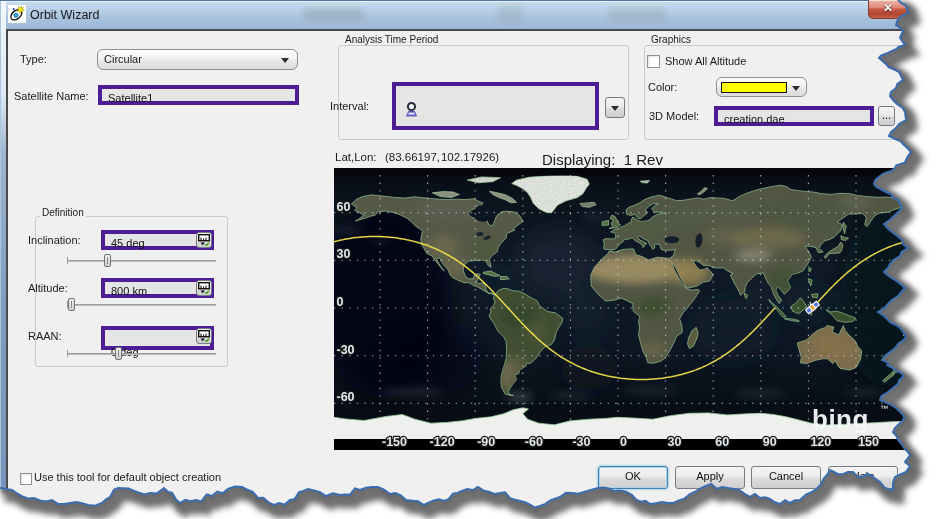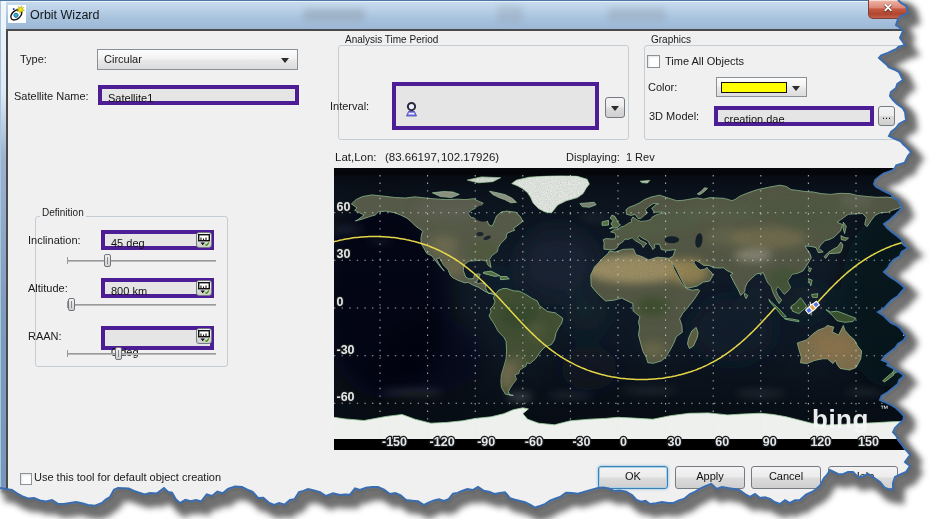--- a/index.html
+++ b/index.html
@@ -18,21 +18,21 @@
  text-shadow:0 1px 1px #4d1a10, 0 0 1px #333}
 #frameline{left:6px;top:29px;width:930px;height:2px;background:#4a4a4a}
 #framev{left:6px;top:29px;width:2px;height:462px;background:#4a4a4a}
 #lb1{left:0;top:1px;width:1px;height:518px;background:#a9c6e1}
 #lb2{left:1px;top:1px;width:5px;height:518px;background:linear-gradient(180deg,#f3f8fc 0%,#dde9f4 18%,#9db4cf 30%,#7e9cc0 60%,#7695ba 100%)}
 #content{left:8px;top:31px;width:928px;height:488px;background:#f0f0f0}
 .lbl{font-size:11px;color:#1a1a1a;white-space:nowrap}
 .rlbl{text-align:left}
 .tf{background:#e5e5e5;border:4px solid #4c1d95;font-size:11px;color:#111}
 .combo{background:linear-gradient(180deg,#fdfdfd,#f2f2f2 45%,#e8e8e8 55%,#dcdcdc);
- border:1px solid #8a9097;border-radius:0}
+ border:1px solid #8a9097;border-radius:6px}
 .arrow{width:0;height:0;border-left:4px solid transparent;border-right:4px solid transparent;
  border-top:5px solid #2c2c2c}
 .gbox{border:1px solid #c5cdd4;border-radius:3px}
 .gcap{font-size:10px;color:#1a1a1a;background:#f0f0f0;padding:0 2px}
 .btn{background:linear-gradient(180deg,#f4f4f4,#ebebeb 48%,#dcdcdc 52%,#cfcfcf);
  border:1px solid #757b80;border-radius:3px;font-size:11px;color:#111;text-align:center}
 .cb{background:#fff;border:1px solid #8d9299;box-shadow:inset 1px 1px 2px rgba(0,0,0,.12)}
 .slider-track{height:2px;background:linear-gradient(180deg,#8a8a8a,#c9c9c9)}
 .thumb{width:7px;height:13px;background:linear-gradient(180deg,#f2f2f2,#cfcfcf);
  border:1px solid #6f757a;border-radius:2px}
@@ -73,32 +73,32 @@
       <path d="M1.5 14 L3.5 9.5 L9.5 9.5 L11.5 14 Z" fill="#7b7bea" stroke="#4444aa" stroke-width="0.8"></path>
       <rect x="3.6" y="10.8" width="5.8" height="1.6" fill="#eef"></rect>
     </svg>
   </div>
 <div class="abs btn" style="left:605px;top:97px;width:20px;height:21px">
     <div class="abs arrow" style="left:5px;top:8px"></div>
   </div>
 <div class="abs gbox" style="left:644px;top:45px;width:276px;height:95px"></div>
 <div class="abs gcap" style="left:649px;top:34px">Graphics</div>
 <div class="abs cb" style="left:647px;top:55px;width:13px;height:13px"></div>
-<div class="abs lbl" style="left:665px;top:55px">Time All Objects</div>
+<div class="abs lbl" style="left:665px;top:55px">Show All Altitude</div>
 <div class="abs lbl rlbl" style="left:648px;top:81px;width:60px">Color:</div>
 <div class="abs combo" style="left:716px;top:77px;width:91px;height:20px">
     <div class="abs" style="left:4px;top:4px;width:66px;height:11px;background:#ffff00;border:1px solid #111"></div>
     <div class="abs arrow" style="right:6px;top:8px"></div>
   </div>
 <div class="abs lbl rlbl" style="left:649px;top:110px;width:60px">3D Model:</div>
 <div class="abs tf" style="left:714px;top:106px;width:160px;height:20px;padding:3px 0 0 6px">creation.dae</div>
 <div class="abs btn" style="left:878px;top:106px;width:17px;height:20px;padding-top:2px">...</div>
 <div class="abs" style="left:335px;top:151px;font-size:11.5px;color:#1a1a1a">Lat,Lon:</div>
 <div class="abs" style="left:385px;top:151px;font-size:11.5px;color:#1a1a1a">(83.66197, 102.17926)</div>
-<div class="abs" style="left:566px;top:151px;font-size:11px;color:#1a1a1a">Displaying:&nbsp; 1 Rev</div>
+<div class="abs" style="left:542px;top:151px;font-size:15px;color:#1a1a1a">Displaying:&nbsp; 1 Rev</div>
 <div class="abs gbox" style="left:35px;top:216px;width:193px;height:151px"></div>
 <div class="abs gcap" style="left:40px;top:207px">Definition</div>
 <div class="abs lbl rlbl" style="left:28px;top:234px;width:70px">Inclination:</div>
 <div class="abs tf" style="left:101px;top:230px;width:113px;height:20px;padding:3px 0 0 6px">45 deg</div>
 <div class="abs btn" style="left:196px;top:232px;width:16px;height:16px"><svg width="12" height="12" viewBox="0 0 12 12" style="margin-top:1px">
       <rect x="0.7" y="0.7" width="10.6" height="6" fill="#fff" stroke="#111" stroke-width="1.4"></rect>
       <path d="M3 3.5 v2.5 M5.5 4.5 v1.5 M8 3.5 v2.5" stroke="#111" stroke-width="1.1" fill="none"></path>
       <path d="M2.5 8.5 L7 8.5 L4.7 11.2 Z" fill="#111"></path>
       <path d="M7.2 10.5 l1.5 1 l2.2 -3" stroke="#4a9a1a" stroke-width="1.3" fill="none"></path>
     </svg></div>

